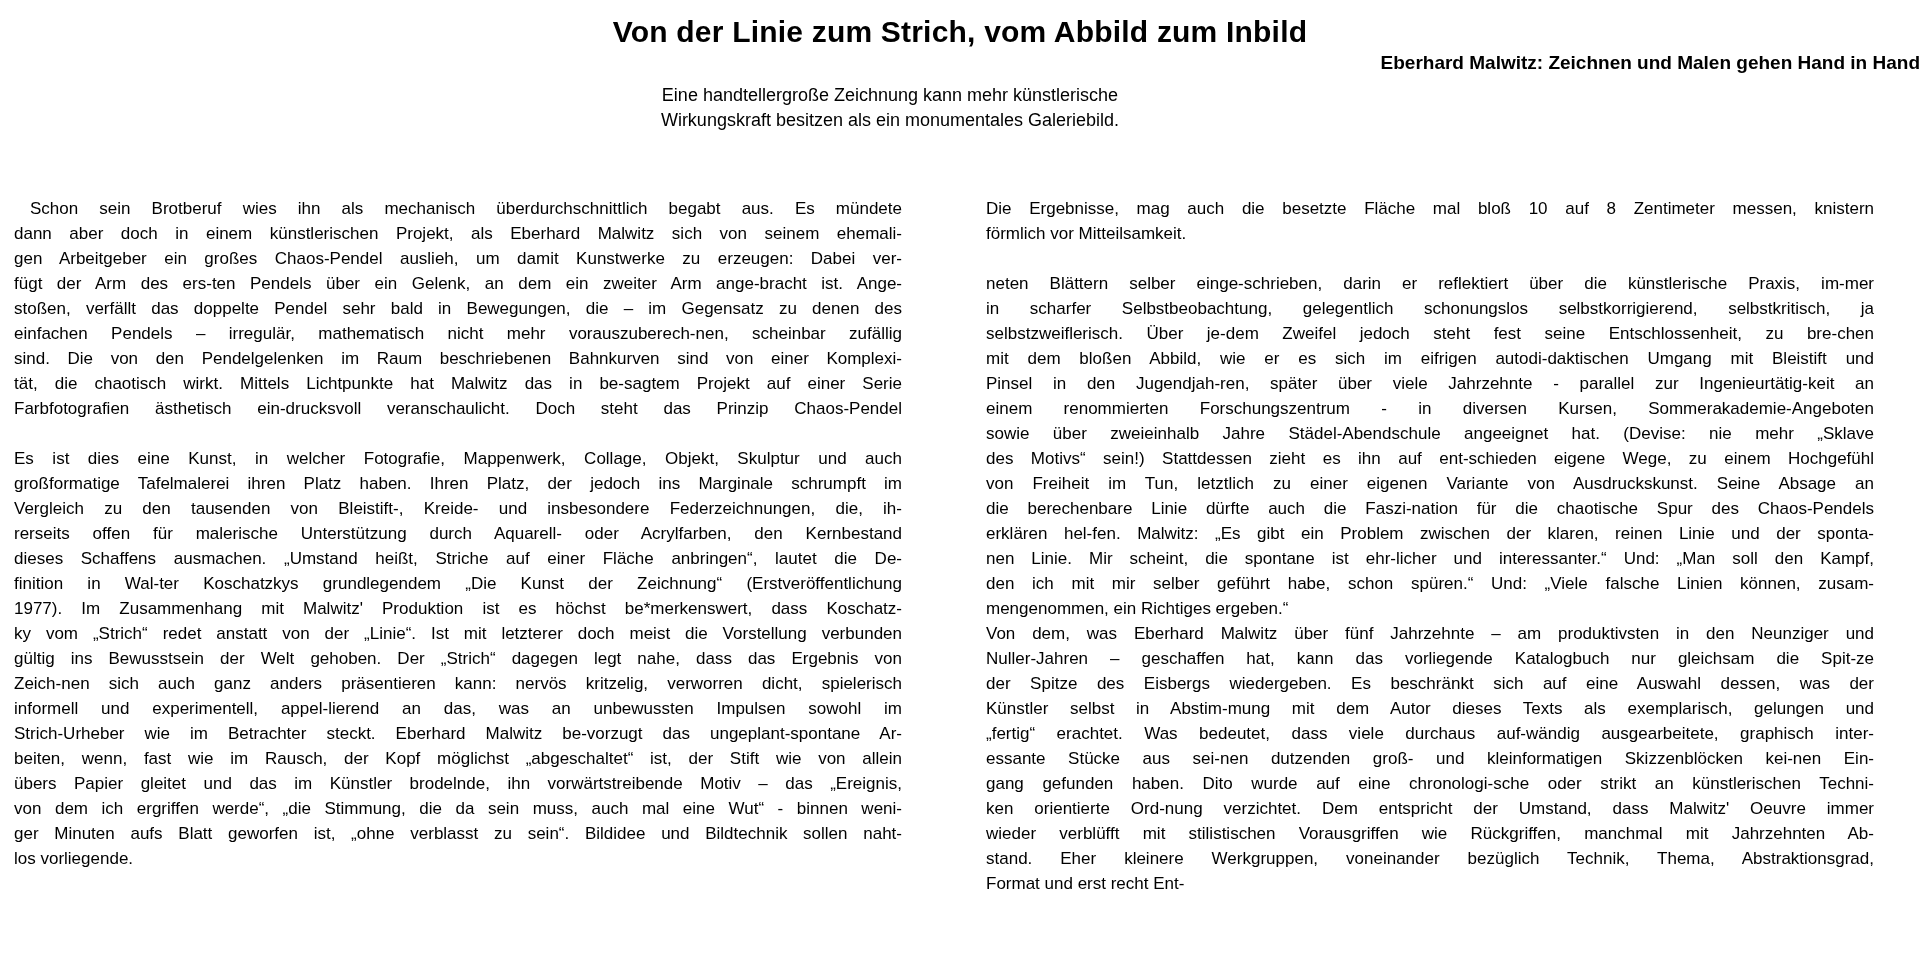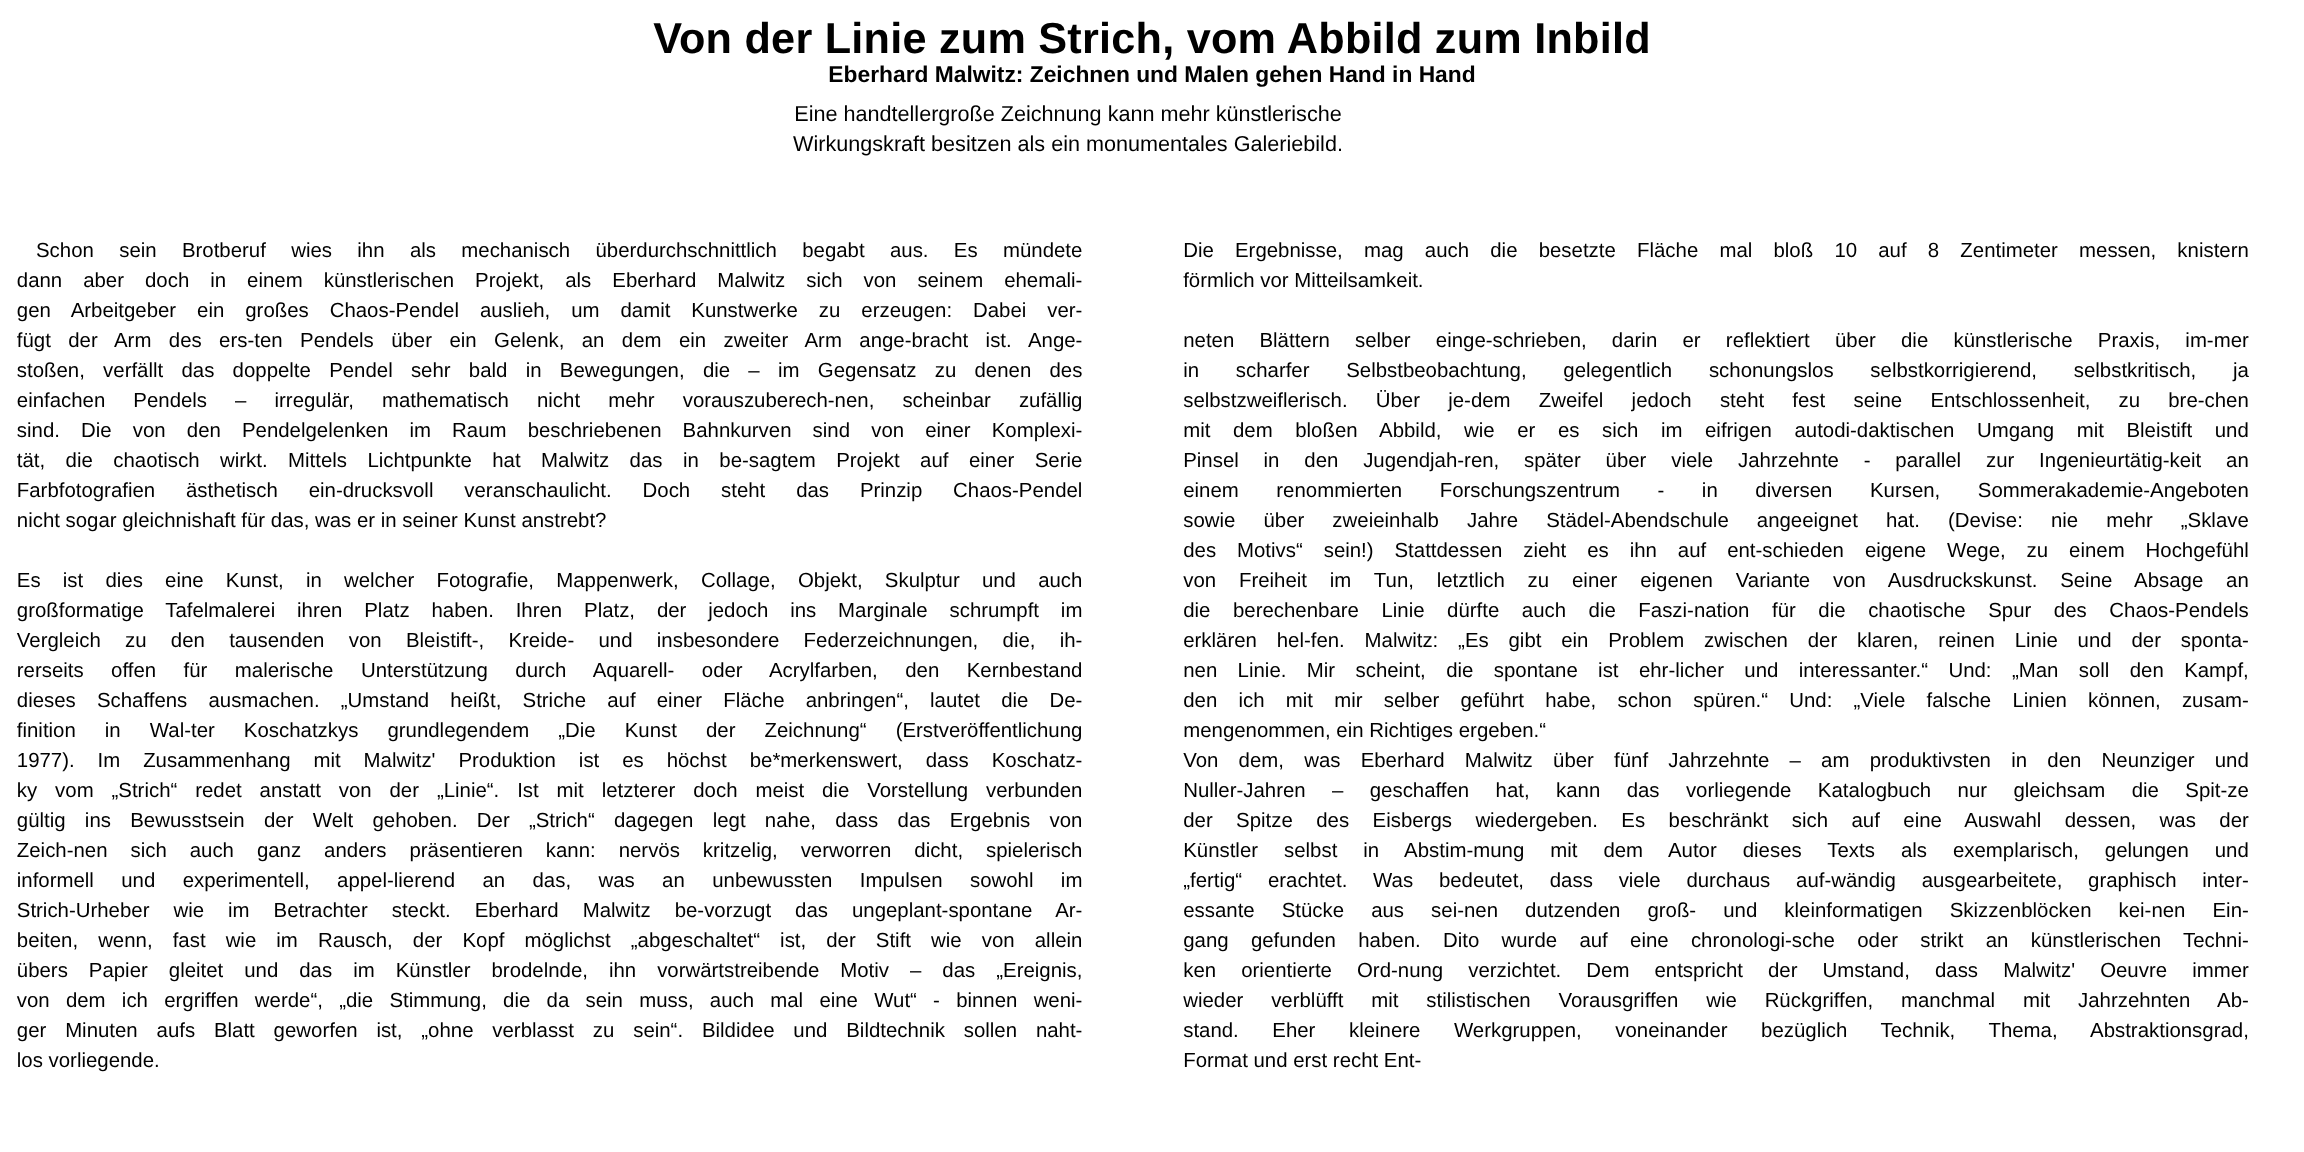--- a/index.html
+++ b/index.html
@@ -8,30 +8,31 @@
     width: 1920px;
     height: 960px;
     background: #ffffff;
     color: #000000;
     font-family: "Liberation Sans", sans-serif;
     overflow: hidden;
   }
   .header { text-align: center; padding-top: 14px; }
   .title {
     margin: 0;
-    font-size: 36px;
+    font-size: 30px;
     font-weight: bold;
     line-height: 36px;
     letter-spacing: 0.2px;
   }
   .subtitle {
     margin: 0;
     font-size: 19px;
     font-weight: bold;
     line-height: 26px;
+    text-align: right;
   }
   .epigraph {
     width: 1780px;
     margin-top: 7px;
     text-align: center;
     font-size: 18px;
   }
   .epigraph .ep-line { line-height: 25px; }
   .body-columns {
     display: flex;
@@ -72,21 +73,20 @@
       <div class="para">
         <div class="line indent">Schon sein Brotberuf wies ihn als mechanisch überdurchschnittlich begabt aus. Es mündete</div>
         <div class="line">dann aber doch in einem künstlerischen Projekt, als Eberhard Malwitz sich von seinem ehemali-</div>
         <div class="line">gen Arbeitgeber ein großes Chaos-Pendel auslieh, um damit Kunstwerke zu erzeugen: Dabei ver-</div>
         <div class="line">fügt der Arm des ers-ten Pendels über ein Gelenk, an dem ein zweiter Arm ange-bracht ist. Ange-</div>
         <div class="line">stoßen, verfällt das doppelte Pendel sehr bald in Bewegungen, die – im Gegensatz zu denen des</div>
         <div class="line">einfachen Pendels – irregulär, mathematisch nicht mehr vorauszuberech-nen, scheinbar zufällig</div>
         <div class="line">sind. Die von den Pendelgelenken im Raum beschriebenen Bahnkurven sind von einer Komplexi-</div>
         <div class="line">tät, die chaotisch wirkt. Mittels Lichtpunkte hat Malwitz das in be-sagtem Projekt auf einer Serie</div>
         <div class="line">Farbfotografien ästhetisch ein-drucksvoll veranschaulicht. Doch steht das Prinzip Chaos-Pendel</div>
-        <div class="line last">nicht sogar gleichnishaft für das, was er in seiner Kunst anstrebt?</div>
       </div>
       <div class="para spaced">
         <div class="line">Es ist dies eine Kunst, in welcher Fotografie, Mappenwerk, Collage, Objekt, Skulptur und auch</div>
         <div class="line">großformatige Tafelmalerei ihren Platz haben. Ihren Platz, der jedoch ins Marginale schrumpft im</div>
         <div class="line">Vergleich zu den tausenden von Bleistift-, Kreide- und insbesondere Federzeichnungen, die, ih-</div>
         <div class="line">rerseits offen für malerische Unterstützung durch Aquarell- oder Acrylfarben, den Kernbestand</div>
         <div class="line">dieses Schaffens ausmachen. „Umstand heißt, Striche auf einer Fläche anbringen“, lautet die De-</div>
         <div class="line">finition in Wal-ter Koschatzkys grundlegendem „Die Kunst der Zeichnung“ (Erstveröffentlichung</div>
         <div class="line">1977). Im Zusammenhang mit Malwitz' Produktion ist es höchst be*merkenswert, dass Koschatz-</div>
         <div class="line">ky vom „Strich“ redet anstatt von der „Linie“. Ist mit letzterer doch meist die Vorstellung verbunden</div>

